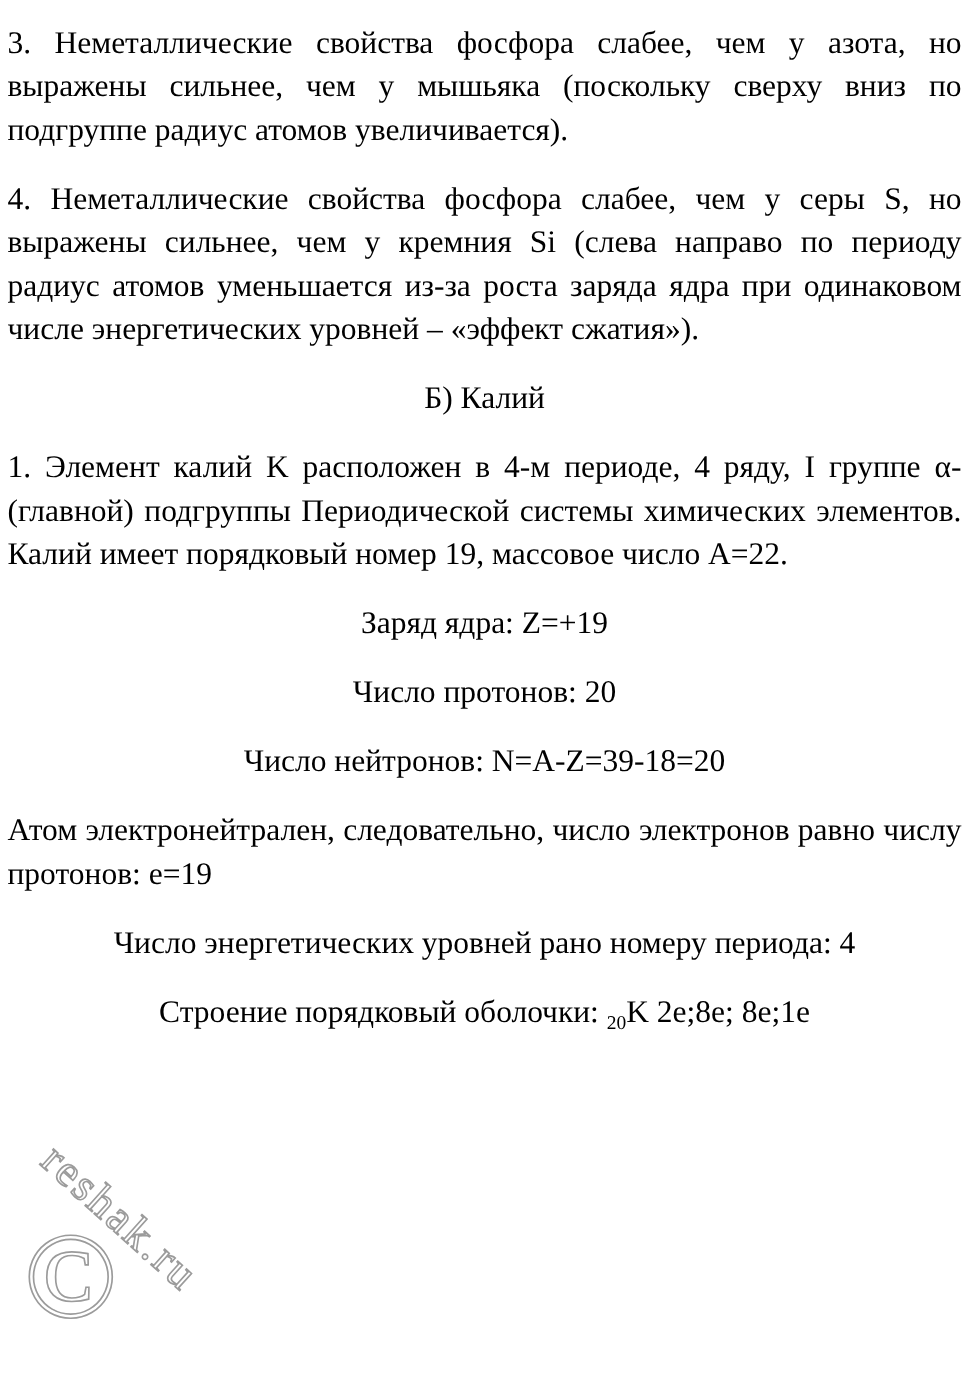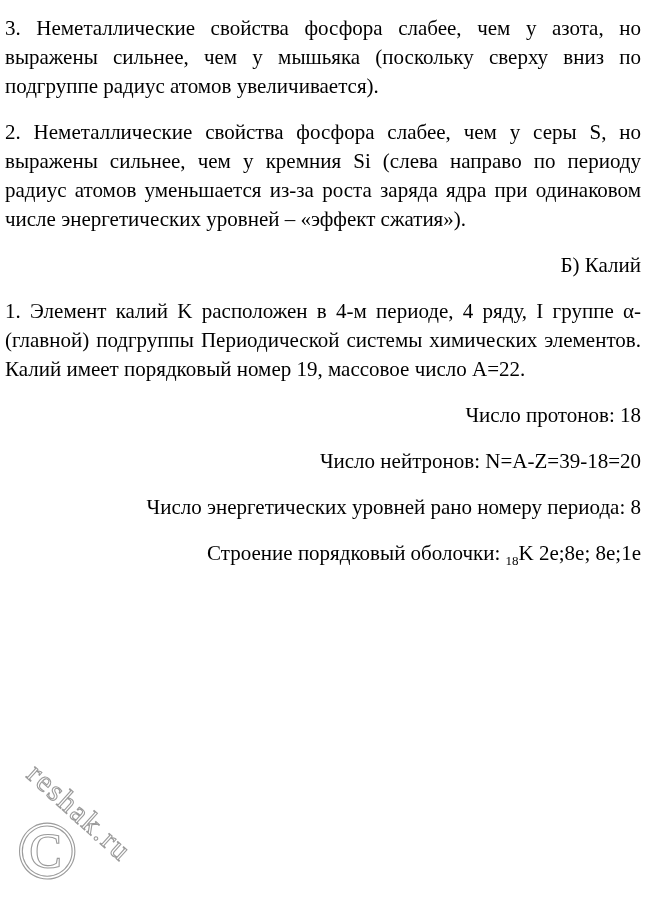--- a/index.html
+++ b/index.html
@@ -22,21 +22,21 @@
     font-size: 21px;
     line-height: 29px;
     color: #000000;
     overflow: hidden;
   }
   p.para {
     margin: 0 0 17px 0;
     text-align: justify;
   }
   p.para-left {
-    text-align: right;
+    text-align: center;
   }
   sub, sup {
     font-size: 13px;
     line-height: 0;
   }
   sup { vertical-align: super; }
   sub { vertical-align: sub; }
   
   .watermark {
     position: absolute;
@@ -76,37 +76,39 @@
     line-height: 1;
   }
 </style>
 </head>
 <body>
 
 <div class="page">
 
   <p class="para">3. Неметаллические свойства фосфора слабее, чем у азота, но выражены сильнее, чем у мышьяка (поскольку сверху вниз по подгруппе радиус атомов увеличивается).</p>
 
-  <p class="para">2. Неметаллические свойства фосфора слабее, чем у серы S, но выражены сильнее, чем у кремния Si (слева направо по периоду радиус атомов уменьшается из-за роста заряда ядра при одинаковом числе энергетических уровней – «эффект сжатия»).</p>
+  <p class="para">4. Неметаллические свойства фосфора слабее, чем у серы S, но выражены сильнее, чем у кремния Si (слева направо по периоду радиус атомов уменьшается из-за роста заряда ядра при одинаковом числе энергетических уровней – «эффект сжатия»).</p>
 
 
 
 
   <p class="para para-left">Б) Калий</p>
 
   <p class="para">1. Элемент калий K расположен в 4-м периоде, 4 ряду, I группе α-(главной) подгруппы Периодической системы химических элементов. Калий имеет порядковый номер 19, массовое число A=22.</p>
 
+  <p class="para para-left">Заряд ядра: Z=+19</p>
 
-  <p class="para para-left">Число протонов: 18</p>
+  <p class="para para-left">Число протонов: 20</p>
 
   <p class="para para-left">Число нейтронов: N=A-Z=39-18=20</p>
 
+  <p class="para">Атом электронейтрален, следовательно, число электронов равно числу протонов: e=19</p>
 
-  <p class="para para-left">Число энергетических уровней рано номеру периода: 8</p>
+  <p class="para para-left">Число энергетических уровней рано номеру периода: 4</p>
 
-  <p class="para para-left"><span>Строение порядковый оболочки: </span><sub>18</sub><span>K 2e;8e; 8e;1e</span></p>
+  <p class="para para-left"><span>Строение порядковый оболочки: </span><sub>20</sub><span>K 2e;8e; 8e;1e</span></p>
 
   <div class="watermark">
     <span class="wm-text wm-outline">reshak.ru</span>
     <span class="wm-copy wm-outline">©</span>
   </div>
 
 </div>
 
 </body></html>

